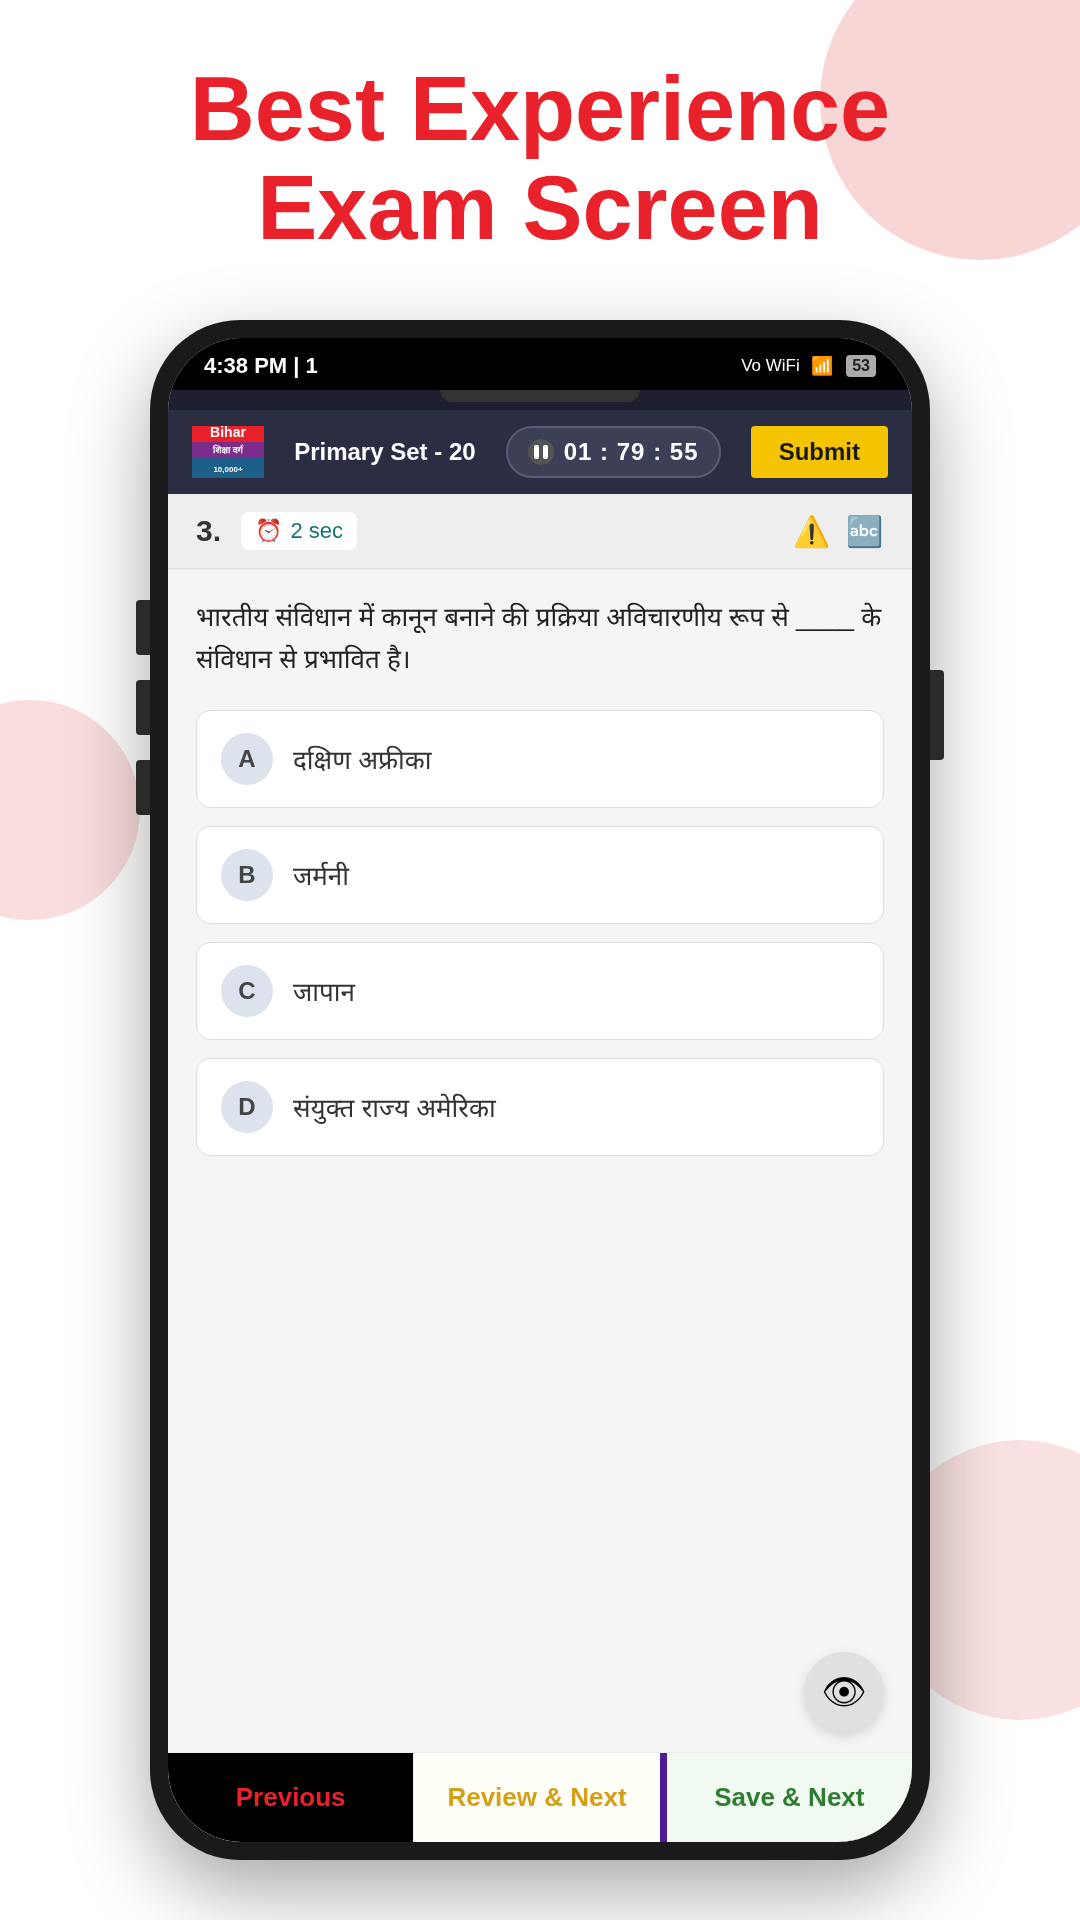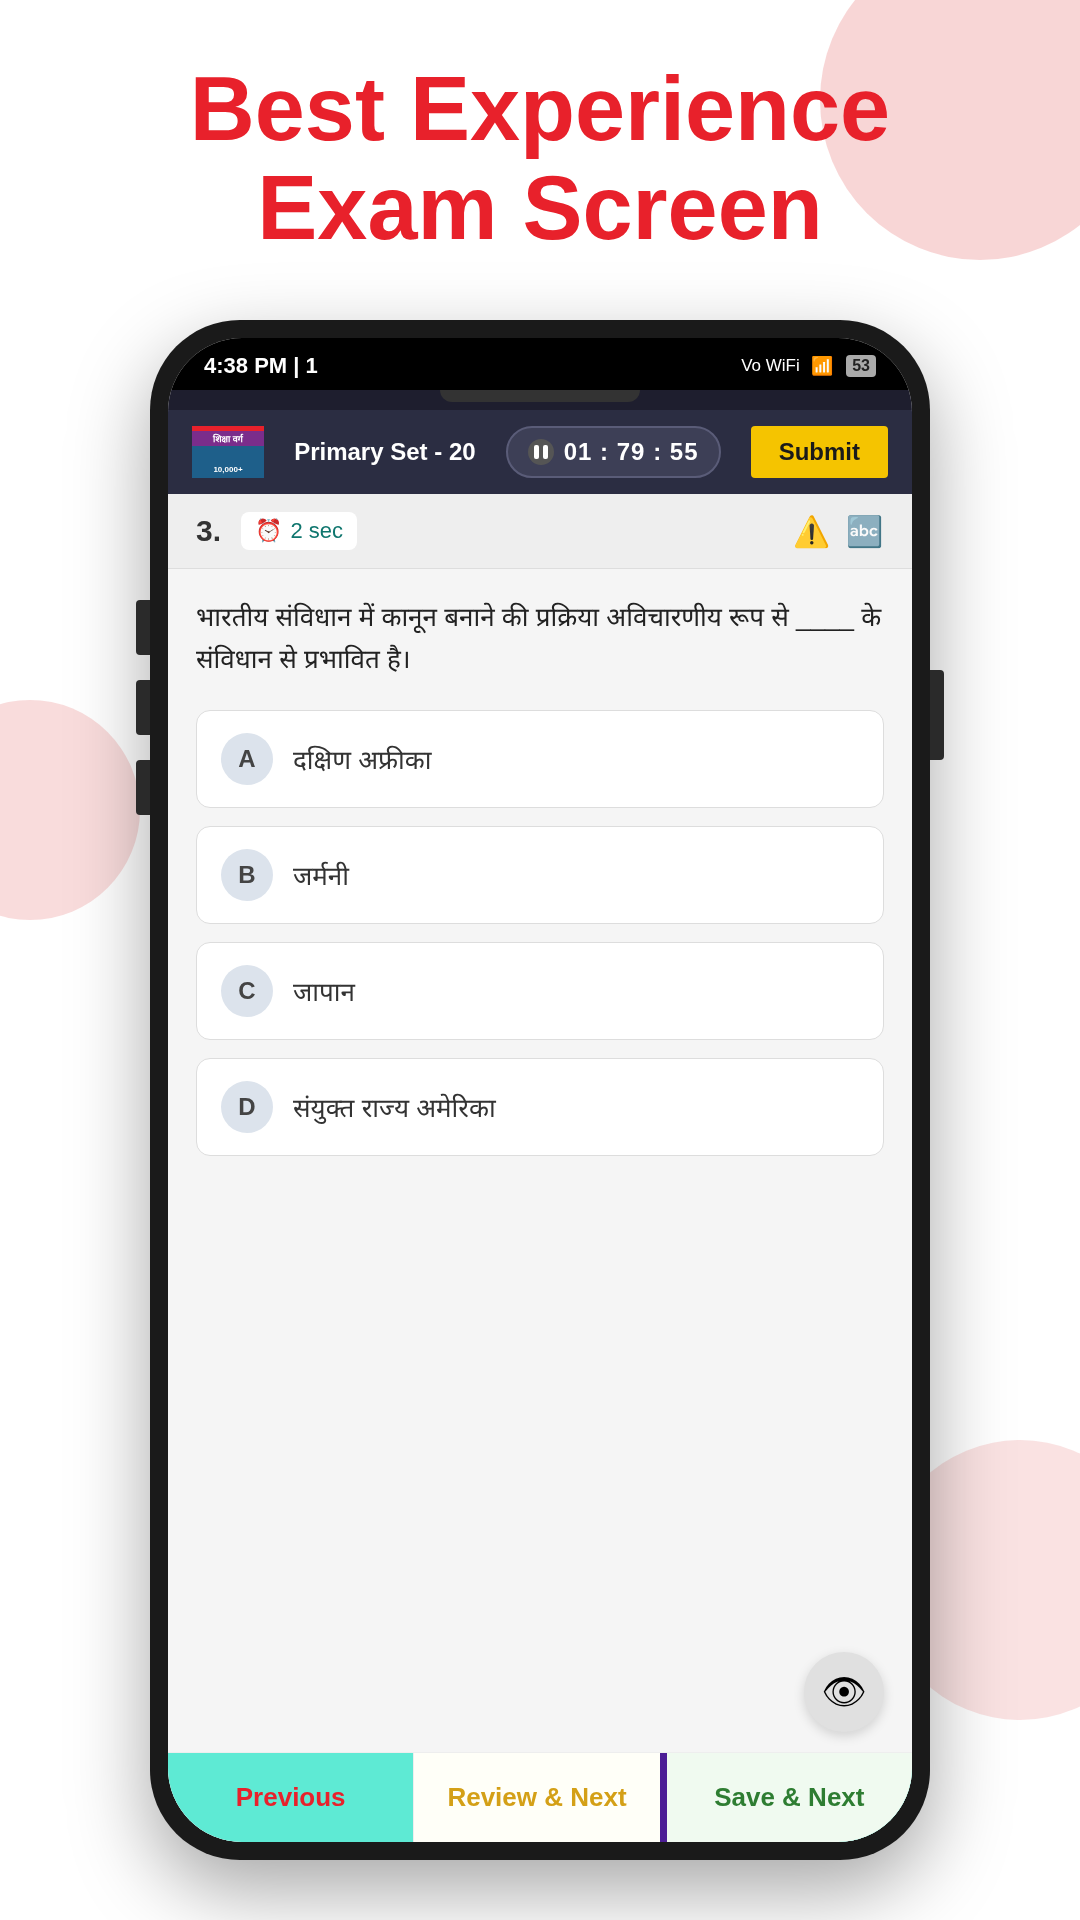--- a/index.html
+++ b/index.html
@@ -217,21 +217,21 @@
       font-size: 9px;
       color: white;
       padding: 1px 0;
     }
     .logo-bot {
       background: #1e5f8a;
       width: 100%;
       text-align: center;
       font-size: 8px;
       color: white;
-      padding: 19px 0;
+      padding: 8px 0;
     }
     .set-name {
       color: white;
       font-size: 24px;
       font-weight: 600;
     }
     .timer-box {
       background: #3d3f56;
       border: 2px solid #5a5c78;
       border-radius: 30px;
@@ -396,21 +396,21 @@
       display: flex;
       align-items: center;
       justify-content: center;
       font-size: 36px;
       box-shadow: 0 4px 12px rgba(0,0,0,0.15);
       cursor: pointer;
     }
 
     
     .bottom-nav {
-      background: #5eead4;
+      background: #000000;
       border-top: 1px solid #eee;
       display: flex;
       align-items: stretch;
       flex-shrink: 0;
       min-height: 90px;
     }
     .nav-btn {
       flex: 1;
       display: flex;
       align-items: center;

